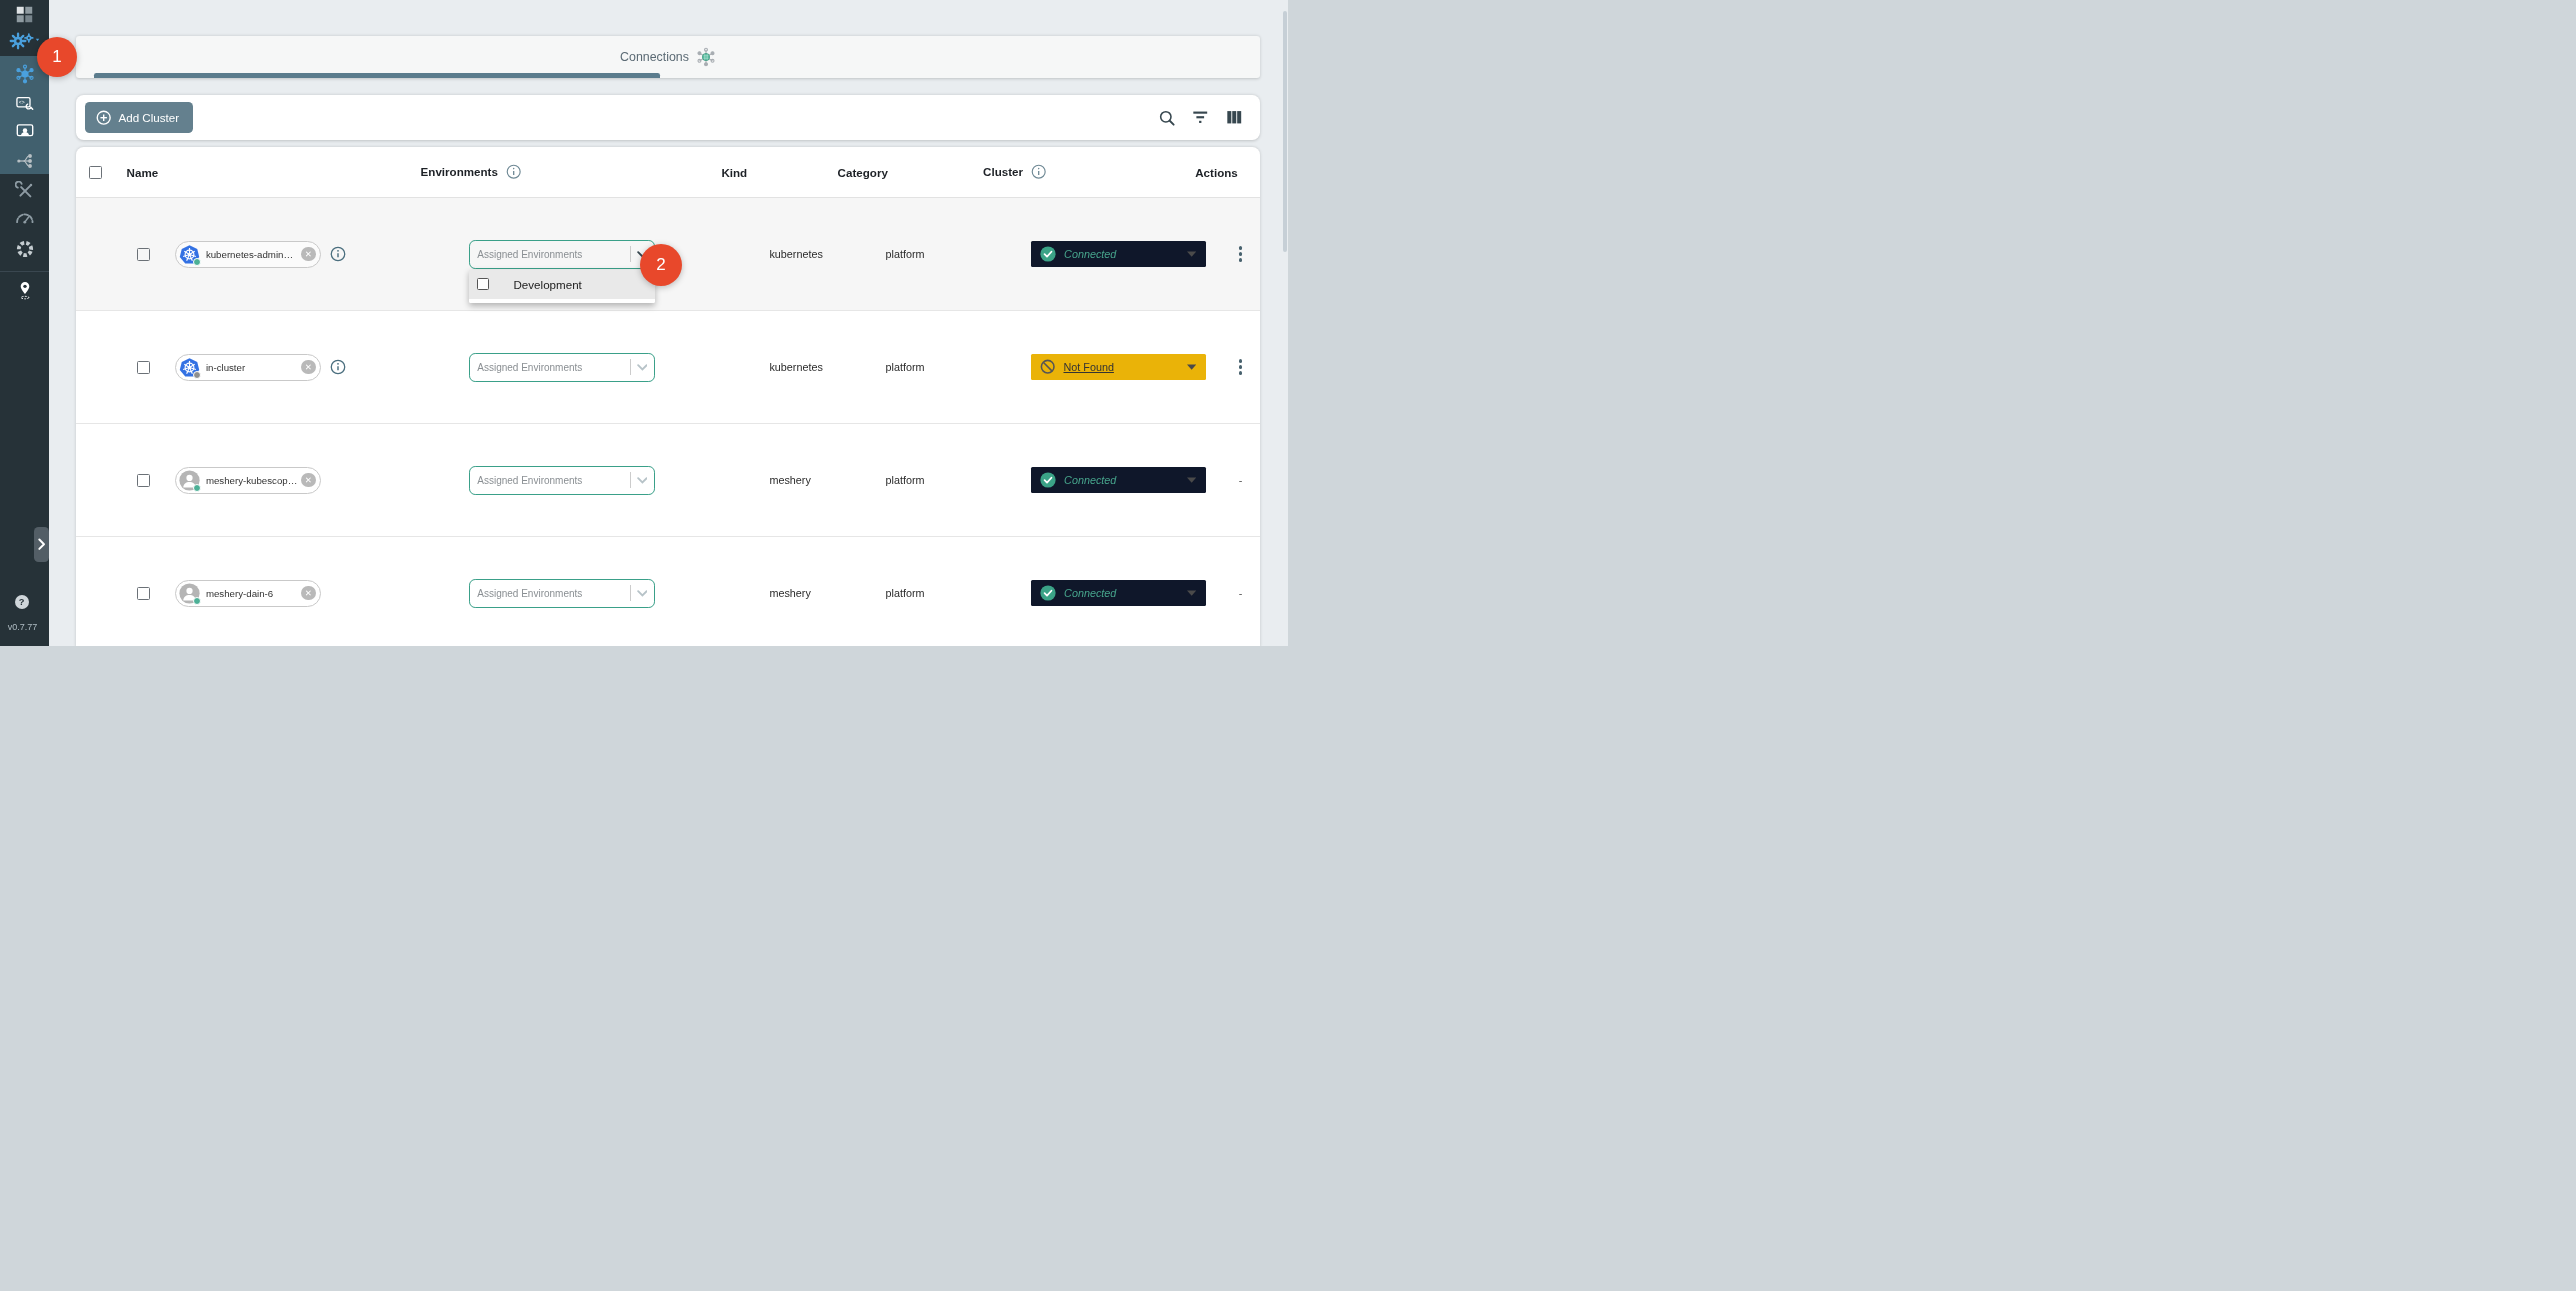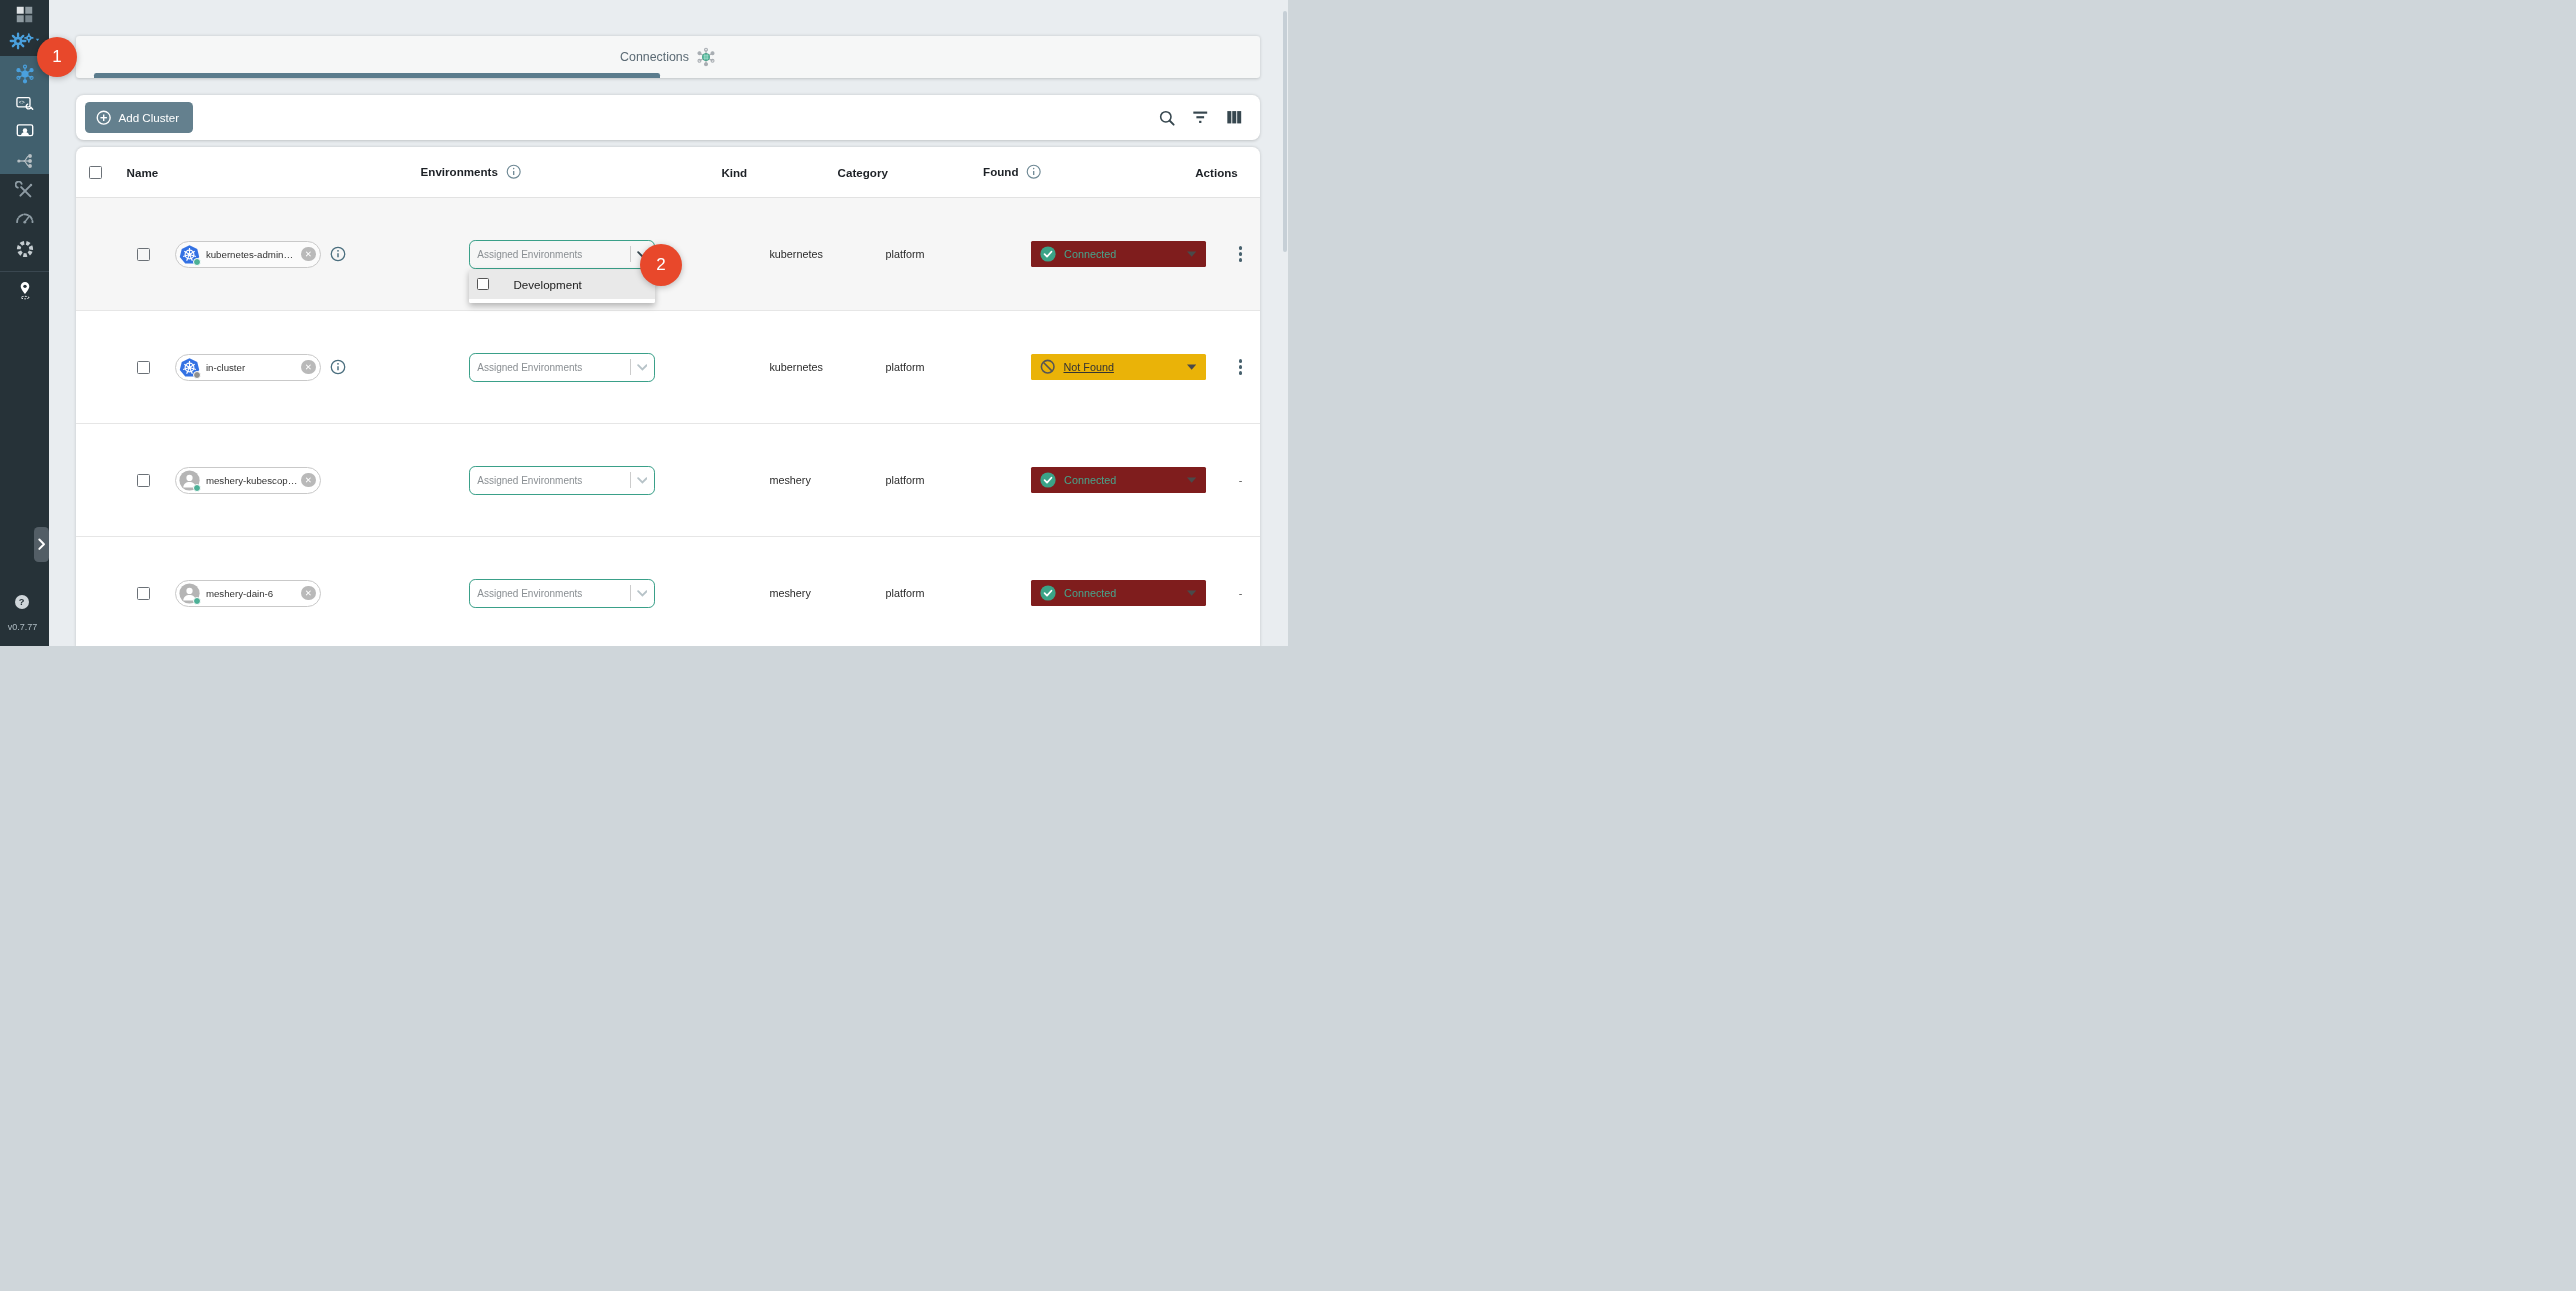--- a/index.html
+++ b/index.html
@@ -60,21 +60,21 @@
   .env-select{width:186px;height:29px;border:1.2px solid #3aa089;border-radius:6.2px;display:flex;align-items:center;background:transparent;cursor:pointer;}
   .env-input{flex:1;border:none;outline:none;background:transparent;font-size:10px;color:#555;padding:0 0 0 7.7px;min-width:0;}
   .env-input::placeholder{color:#8a8f93;}
   .env-div{width:0.8px;height:15.4px;background:#ccc;flex:none;}
   .env-chev{width:23px;display:flex;align-items:center;justify-content:center;flex:none;}
   .env-menu{position:absolute;left:4.6px;top:72px;width:186px;background:#fff;box-shadow:0 2.3px 6.2px rgba(0,0,0,.28);border-radius:1.5px;padding-bottom:4.6px;z-index:20;}
   .env-opt{height:28.6px;background:#e9e9e9;display:flex;align-items:center;gap:24px;padding-left:8.5px;font-size:11.6px;color:#222;cursor:pointer;}
   .env-opt .cb{border-color:#555;background:#fff;}
 
   .badge-status{width:175px;height:25.5px;display:flex;align-items:center;padding:0 10px 0 8.5px;border-radius:1.5px;cursor:pointer;}
-  .st-connected{background:#7f1d1d;color:#47a58c;}
+  .st-connected{background:#0f172a;color:#47a58c;font-style:italic;}
   .st-notfound{background:#eab308;color:#333;text-decoration:underline;}
   .st-label{margin-left:8.5px;font-size:10.8px;}
   .st-caret{margin-left:auto;}
 
   .kebab{display:flex;flex-direction:column;gap:2.3px;cursor:pointer;padding:3.1px;}
   .kebab i{width:3.5px;height:3.5px;border-radius:50%;background:#48626e;}
   .dash{color:#555;font-size:10.8px;}
 
   .scroll-thumb{position:absolute;right:0.8px;top:10.8px;width:3.9px;height:241px;background:#c6cfd6;border-radius:2.3px;}
 </style>
@@ -296,21 +296,21 @@
                 <circle cx="10" cy="10" r="8.4" fill="none" stroke="#6f8995" stroke-width="1.5"></circle>
                 <line x1="10" y1="9" x2="10" y2="14.2" stroke="#6f8995" stroke-width="1.7"></line>
                 <circle cx="10" cy="6" r="1" fill="#6f8995"></circle>
               </svg>
         </div>
           </div>
         <div class="c-kind"><span>Kind</span></div>
         <div class="c-cat"><span>Category</span></div>
         <div class="c-status">
             <div class="hdr-with-info">
-          <span>Found</span>
+          <span>Cluster</span>
           <svg width="15.4" height="15.4" viewBox="0 0 20 20">
                 <circle cx="10" cy="10" r="8.4" fill="none" stroke="#6f8995" stroke-width="1.5"></circle>
                 <line x1="10" y1="9" x2="10" y2="14.2" stroke="#6f8995" stroke-width="1.7"></line>
                 <circle cx="10" cy="6" r="1" fill="#6f8995"></circle>
               </svg>
         </div>
           </div>
         <div class="c-actions">
             <span>Actions</span>
           </div>

